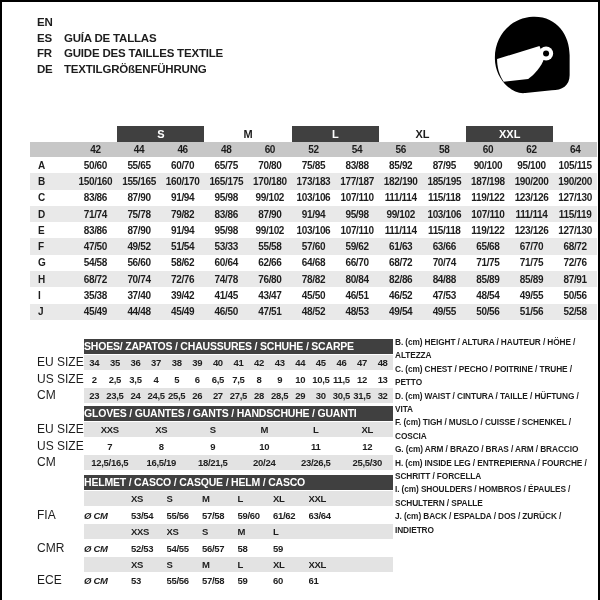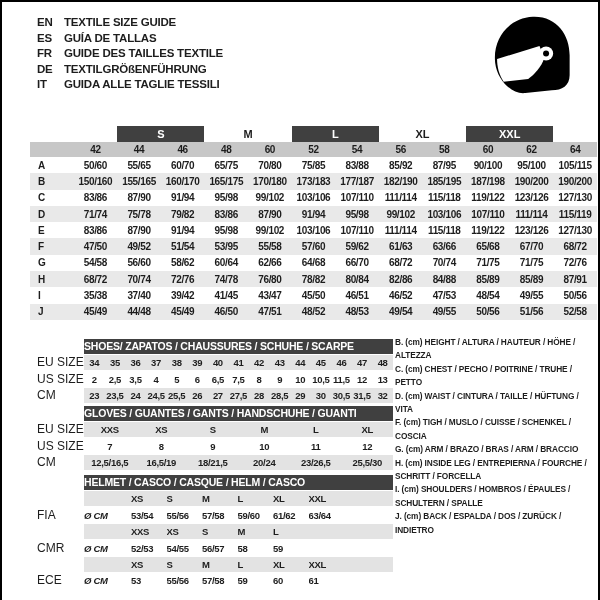--- a/index.html
+++ b/index.html
@@ -46,37 +46,32 @@
           line-height:13.4px;letter-spacing:-0.1px;}
 </style>
 </head>
 <body>
 
 <div class="page">
 
   <div class="langs" id="langs">
       <div class="langrow">
         <span class="langcode">EN</span>
-        <span class="langtext">TEXTILE SIZE GUIDE</span>
       </div>
       <div class="langrow">
         <span class="langcode">ES</span>
         <span class="langtext">GUÍA DE TALLAS</span>
       </div>
       <div class="langrow">
         <span class="langcode">FR</span>
         <span class="langtext">GUIDE DES TAILLES TEXTILE</span>
       </div>
       <div class="langrow">
         <span class="langcode">DE</span>
         <span class="langtext">TEXTILGRÖßENFÜHRUNG</span>
-      </div>
-      <div class="langrow">
-        <span class="langcode">IT</span>
-        <span class="langtext">GUIDA ALLE TAGLIE TESSILI</span>
       </div>
     </div>
 
   <svg class="logo" viewBox="0 0 96 104">
     <path d="M50 5 C75 4 89 24 89 46 L89 67 C89 78 81 83 70 83 L42 86 C28 88 12 72 10 54 C7 28 25 6 50 5 Z" fill="#000"></path>
     <path d="M12 50 L57 36 L62 49 C59 58 52 66 45 71 L19 74 C14 67 12 58 12 50 Z" fill="#fff"></path>
     <circle cx="64" cy="44" r="7.5" fill="#fff"></circle>
     <circle cx="64" cy="44" r="3.2" fill="#000"></circle>
   </svg>
 
@@ -182,21 +177,21 @@
           <td>115/118</td>
           <td>119/122</td>
           <td>123/126</td>
           <td>127/130</td>
         </tr>
         <tr>
           <td class="rowlabel">F</td>
           <td>47/50</td>
           <td>49/52</td>
           <td>51/54</td>
-          <td>53/95</td>
+          <td>53/33</td>
           <td>55/58</td>
           <td>57/60</td>
           <td>59/62</td>
           <td>61/63</td>
           <td>63/66</td>
           <td>65/68</td>
           <td>67/70</td>
           <td>68/72</td>
         </tr>
         <tr>

